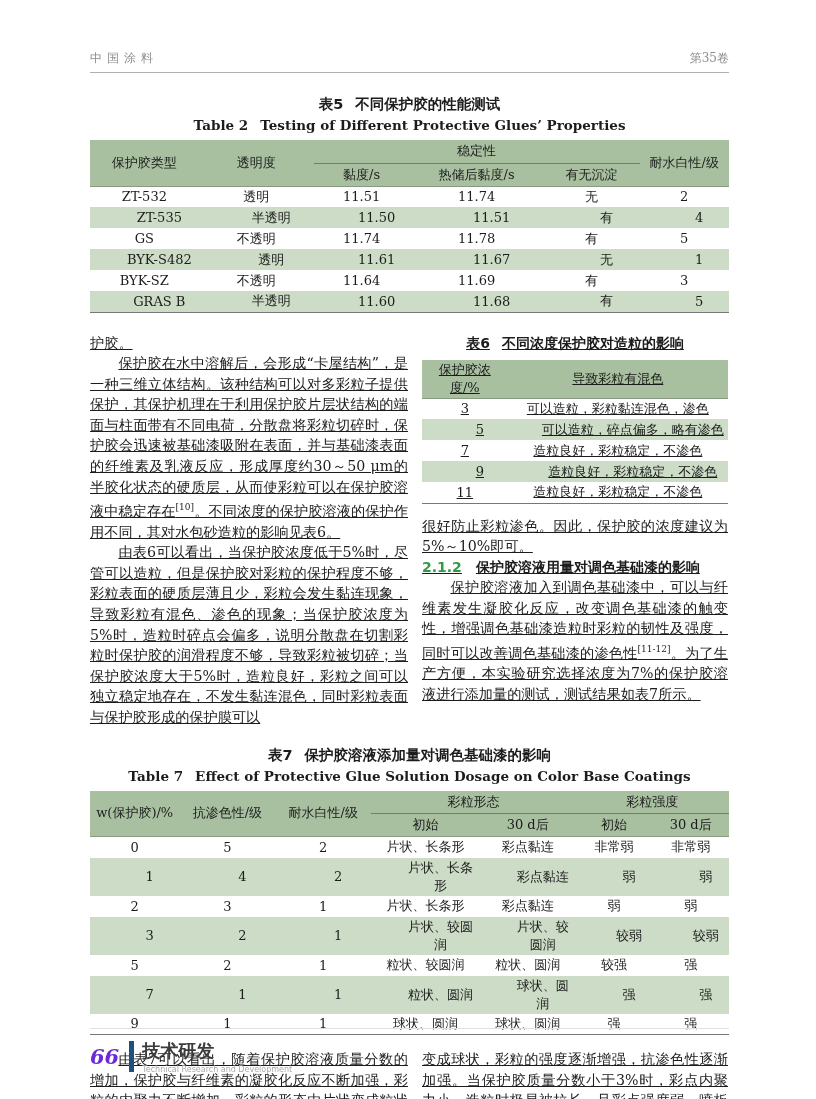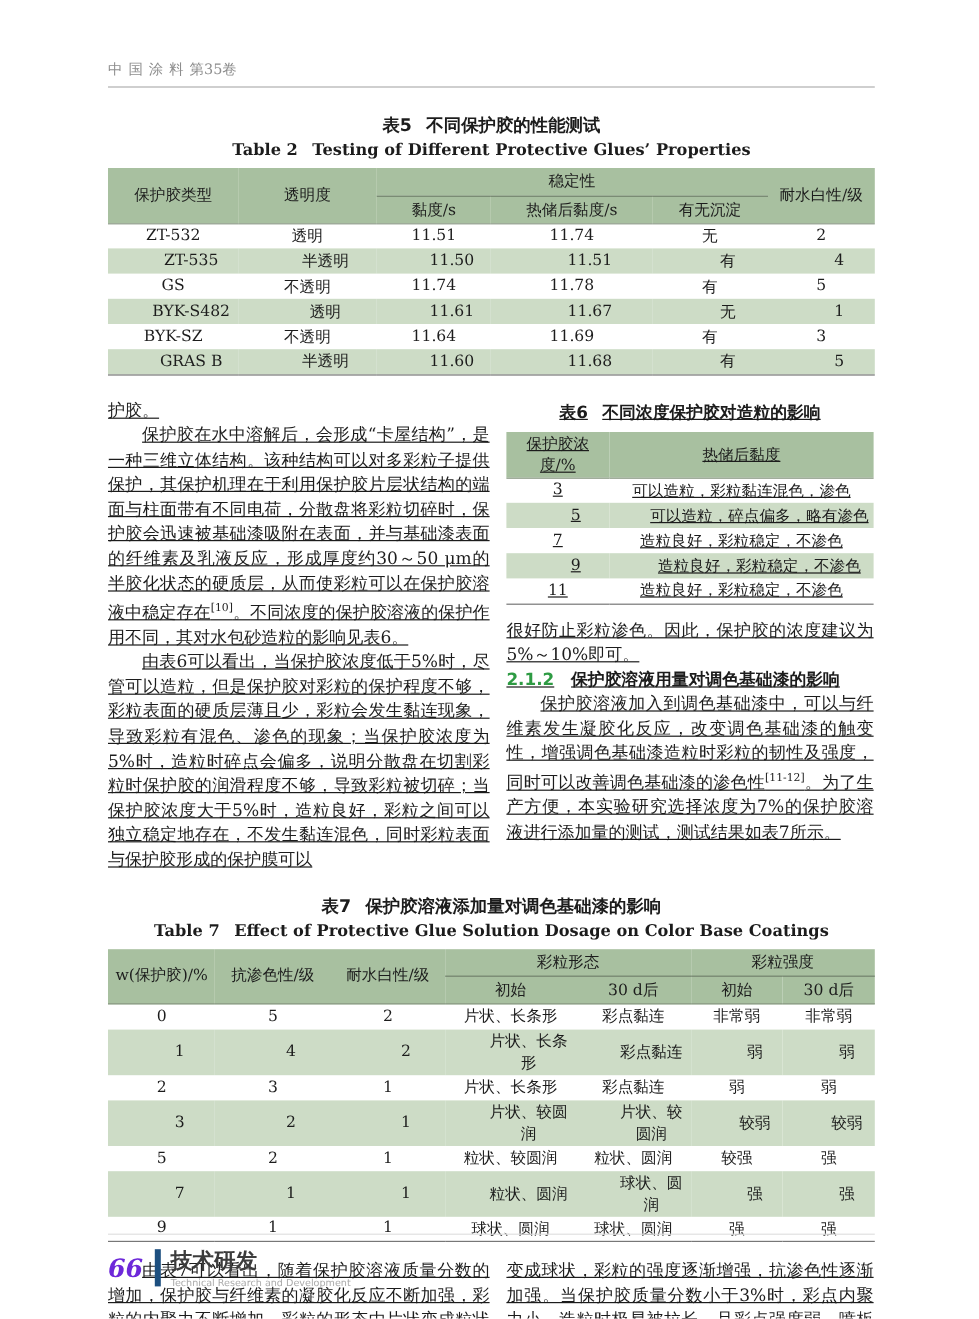--- a/index.html
+++ b/index.html
@@ -1,21 +1,21 @@
 <!DOCTYPE html>
 <html><head>
 <meta charset="utf-8">
 <style>
   * { margin:0; padding:0; box-sizing:border-box; }
   body { background:#ffffff; font-family:"DejaVu Serif","Liberation Serif",serif; color:#1c1c1c; }
   .page { position:relative; width:816px; height:1099px; background:#fff; overflow:hidden;
           padding:50px 87px 0 90px; }
 
   
-  .runhead { display:flex; align-items:flex-end;
+  .runhead { display:flex; justify-content:space-between; align-items:flex-end;
              font-size:12px; color:#8d8d8d; }
   .journal { letter-spacing:5px; }
   .rule { border-bottom:1px solid #b0b0b0; margin-top:5px; }
 
   
   .tbl-title-zh { text-align:center; font-weight:bold; font-size:14.5px; margin-top:22px;
                   font-family:"DejaVu Sans","Liberation Sans",sans-serif; }
   .tbl-title-en { text-align:center; font-weight:bold; font-size:13.5px; margin-top:3px; }
   .tlabel { margin-right:12px; }
 
@@ -157,21 +157,21 @@
     </div>
 
     <div class="col-r">
       <div class="t6-title-zh">
         <span class="tlabel">表6</span><span>不同浓度保护胶对造粒的影响</span>
       </div>
       <table class="tbl t6">
         <thead>
           <tr>
             <th>保护胶浓度/%</th>
-            <th>热储后黏度</th>
+            <th>导致彩粒有混色</th>
           </tr>
         </thead>
         <tbody>
           <tr>
               <td>3</td>
               <td>可以造粒，彩粒黏连混色，渗色</td>
             </tr>
           <tr class="stripe">
               <td>5</td>
               <td>可以造粒，碎点偏多，略有渗色</td>

